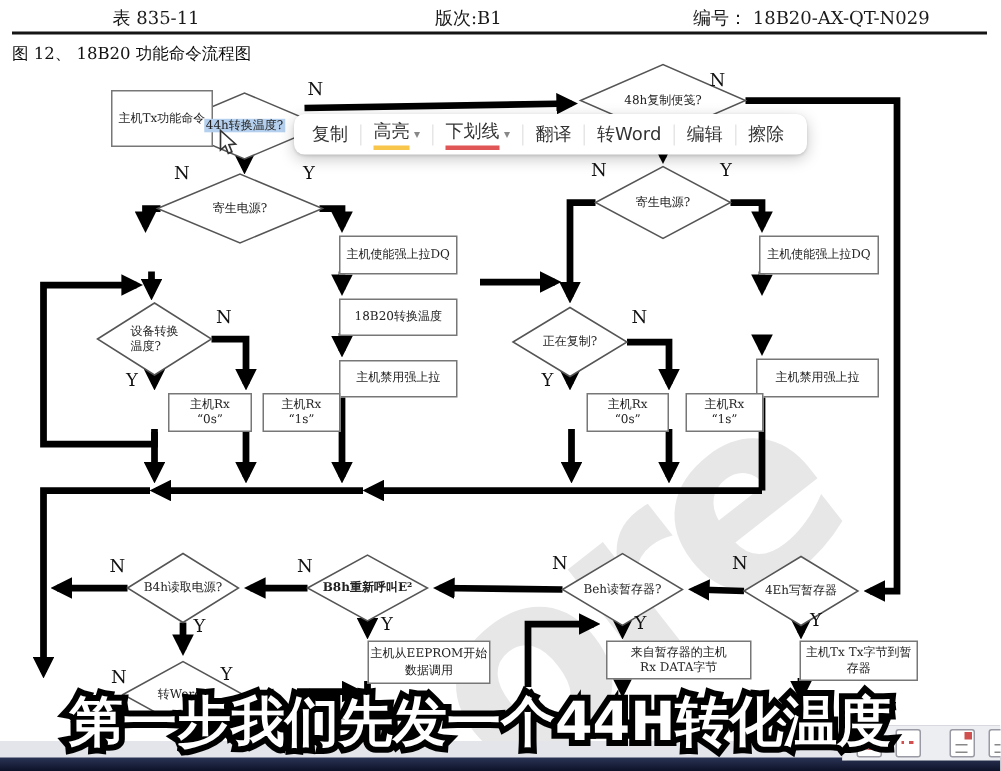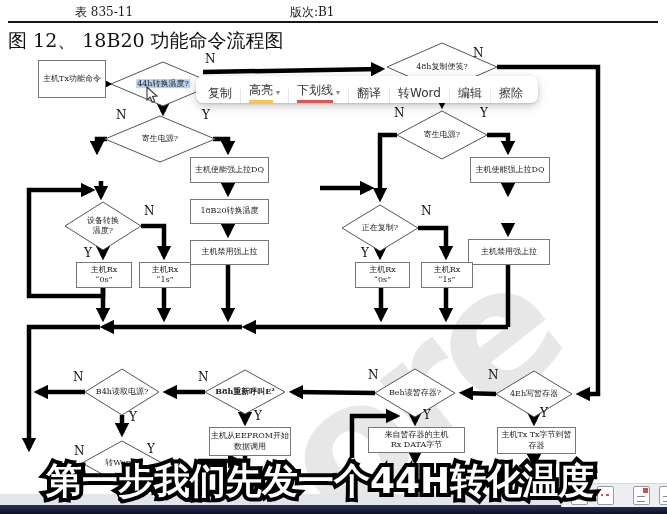--- a/index.html
+++ b/index.html
@@ -2,38 +2,38 @@
 <html><head>
 <meta charset="utf-8">
 <style>
   html,body{margin:0;padding:0;}
   .page{position:relative;width:667px;height:514px;background:#ffffff;overflow:hidden;
         font-family:"DejaVu Serif",serif;}
   .abs{position:absolute;}
   
   .hdr{font-size:12px;color:#1a1a1a;white-space:nowrap;z-index:2;}
   .hrule{left:8px;top:21px;width:650px;height:2px;background:#151515;z-index:2;}
-  .fig-title{left:8px;top:28px;font-size:19px;color:#111;z-index:2;white-space:nowrap;}
+  .fig-title{left:8px;top:28px;font-size:11px;color:#111;z-index:2;white-space:nowrap;}
   
   .wm{left:250px;top:230px;width:500px;font-size:170px;font-weight:bold;color:rgba(120,120,125,0.18);
       transform:rotate(-38deg);z-index:0;font-family:"DejaVu Sans",sans-serif;letter-spacing:-8px;}
   
   .flowsvg{left:0;top:0;z-index:1;}
   
   .node{position:absolute;z-index:2;background:#fff;border:1px solid #777;color:#222;
         font-size:8px;line-height:1.3;display:flex;align-items:center;justify-content:center;
-        text-align:center;white-space:pre-line;}
-  .dtext{position:absolute;z-index:2;color:#222;font-size:8px;line-height:1.2;text-align:center;
+        text-align:center;white-space:pre-line;margin-left:36px;}
+  .dtext{position:absolute;z-index:2;color:#222;font-size:8px;line-height:1.2;text-align:left;
          white-space:pre-line;transform:translate(-50%,-50%);}
   .hl{background:#b5d0ee;padding:0 1px;}
   .lbl{position:absolute;z-index:2;font-size:12px;color:#111;}
   
   .menu{left:196px;top:76px;width:342px;height:27px;background:#fff;border-radius:7px;
         box-shadow:0 1px 2px rgba(0,0,0,.12),0 3px 10px rgba(0,0,0,.22);z-index:5;
-        display:flex;align-items:flex-end;font-family:"DejaVu Sans",sans-serif;font-size:12px;
+        display:flex;align-items:center;font-family:"DejaVu Sans",sans-serif;font-size:12px;
         color:#333;padding:0 4px;box-sizing:border-box;}
   .mi{padding:0 8px;white-space:nowrap;cursor:default;display:flex;align-items:center;}
   .mi .t{padding-bottom:1px;}
   .u-yellow .t{border-bottom:3px solid #f7c64b;}
   .u-red .t{border-bottom:3px solid #e05555;}
   .caret{font-size:8px;color:#888;margin-left:3px;}
   .mdiv{width:1px;height:14px;background:#e6e6e6;flex:0 0 1px;}
   
   .band{left:0;top:494px;width:667px;height:12px;background:#e3e5ea;z-index:3;}
   .navy{left:0;top:505px;width:667px;height:9px;background:linear-gradient(#2b3456,#0d1228);z-index:3;}
@@ -54,20 +54,21 @@
 </style>
 </head>
 <body>
 
 <div class="page">
 
   <div class="abs wm">ore</div>
 
   <div class="abs hdr" style="left:75px;top:4px;">表 835-11</div>
   <div class="abs hdr" style="left:290px;top:4px;">版次:B1</div>
+  <div class="abs hdr" style="left:462px;top:4px;">编号： 18B20-AX-QT-N029</div>
   <div class="abs hrule"></div>
   <div class="abs fig-title">图 12、 18B20 功能命令流程图</div>
 
   <svg class="abs flowsvg" width="667" height="514">
     <defs>
       <marker id="ah" viewBox="0 0 10 10" refX="7" refY="5" markerWidth="3.2" markerHeight="3.2" orient="auto-start-reverse">
         <path d="M0,0 L10,5 L0,10 z" fill="#000"></path>
       </marker>
     </defs>
     <g stroke="#000" stroke-width="4.5" fill="none">

